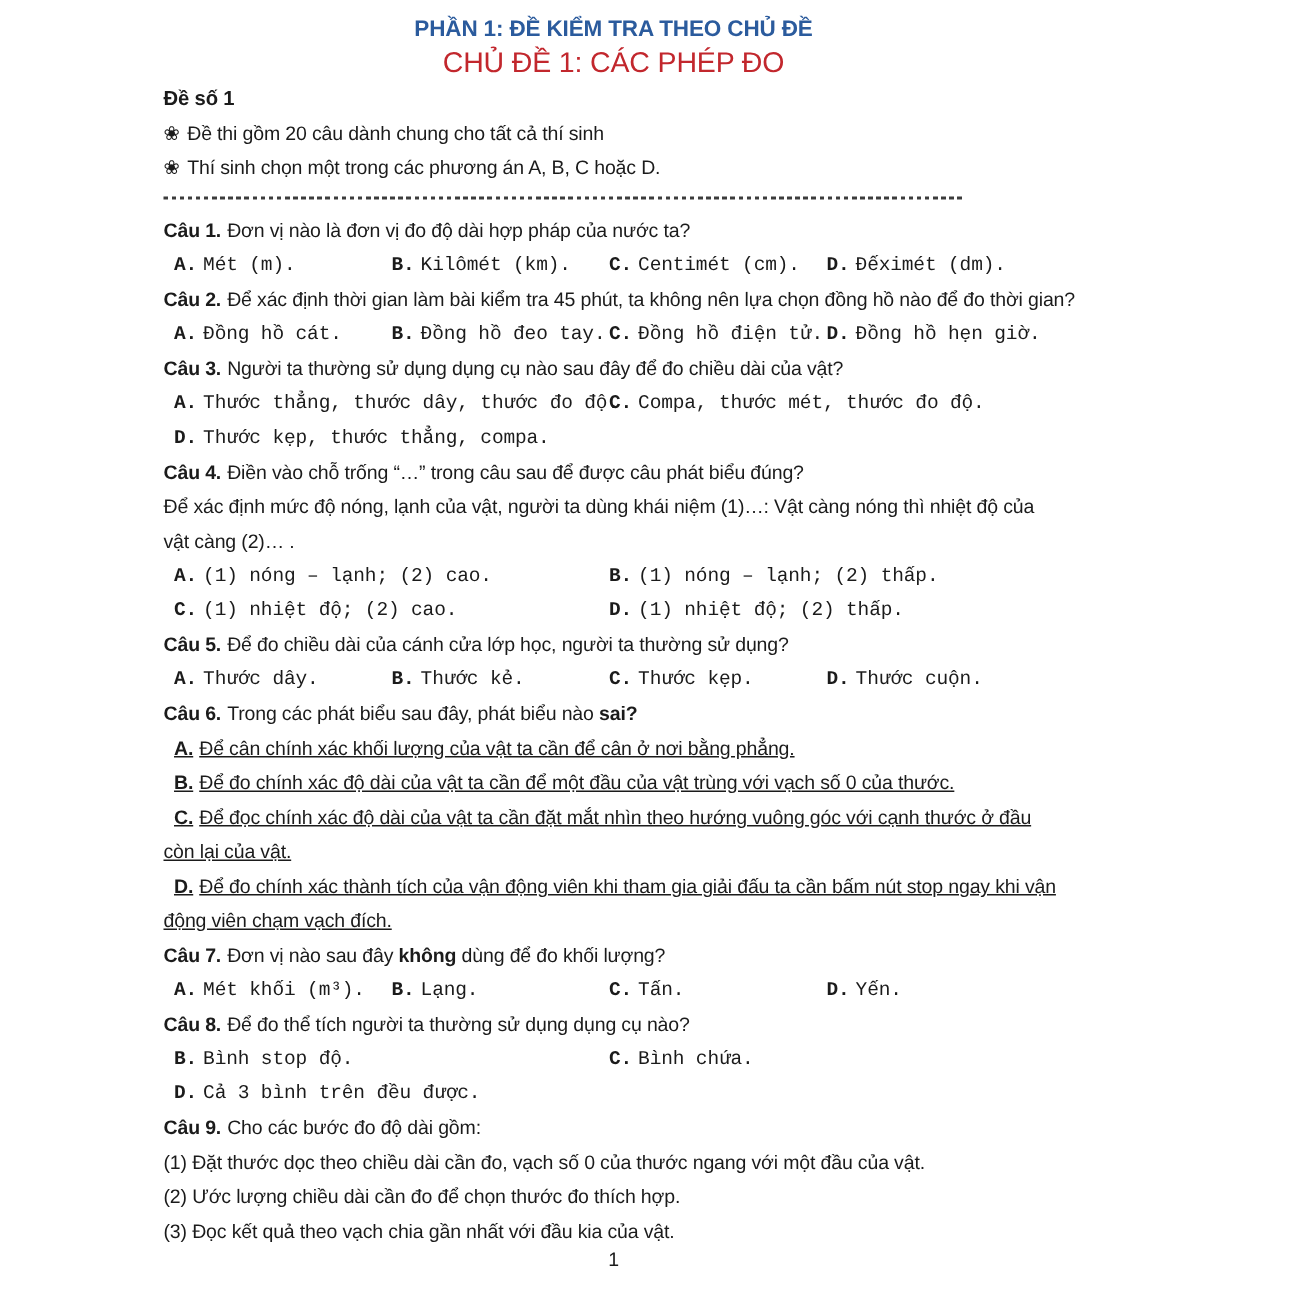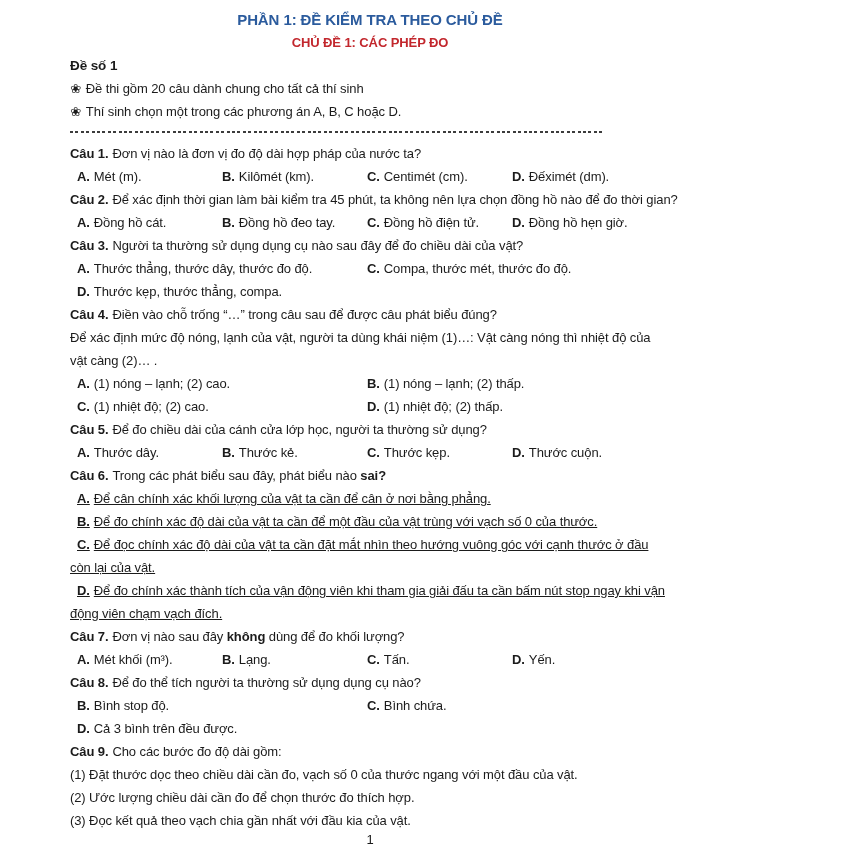--- a/index.html
+++ b/index.html
@@ -11,41 +11,41 @@
     width: 860px;
     height: 860px;
     font-family: "Liberation Sans", "DejaVu Sans", sans-serif;
     color: #1b1b1b;
     overflow: hidden;
   }
   .page {
     position: relative;
     width: 600px;
     height: 852px;
-    margin-left: 70px;
+    margin-left: 109px;
     padding-top: 8px;
     font-size: 13px;
     line-height: 23px;
     letter-spacing: -0.1px;
   }
   .part-title {
     margin: 0;
     text-align: center;
     color: #2b5b9d;
     font-size: 15px;
     font-weight: 700;
     line-height: 23px;
     white-space: nowrap;
   }
   .topic-title {
     margin: 0;
     text-align: center;
     color: #c2272d;
-    font-size: 13px;
-    font-weight: 700;
+    font-size: 19px;
+    font-weight: 400;
     line-height: 23px;
     white-space: nowrap;
   }
   .exam-label {
     font-weight: 700;
     font-size: 13.5px;
     line-height: 23px;
   }
   .note {
     line-height: 23px;
@@ -75,20 +75,21 @@
     grid-template-columns: 145px 145px 145px 1fr;
     padding-left: 7px;
   }
   .opts2 {
     display: grid;
     grid-template-columns: 290px 1fr;
     padding-left: 7px;
   }
   .opt {
     white-space: nowrap;
+    font-family: Liberation Mono, monospace;
   }
   .optp {
     margin: 0;
     text-indent: 7px;
     text-decoration: underline;
   }
   .bodyp {
     margin: 0;
   }
   .step {

